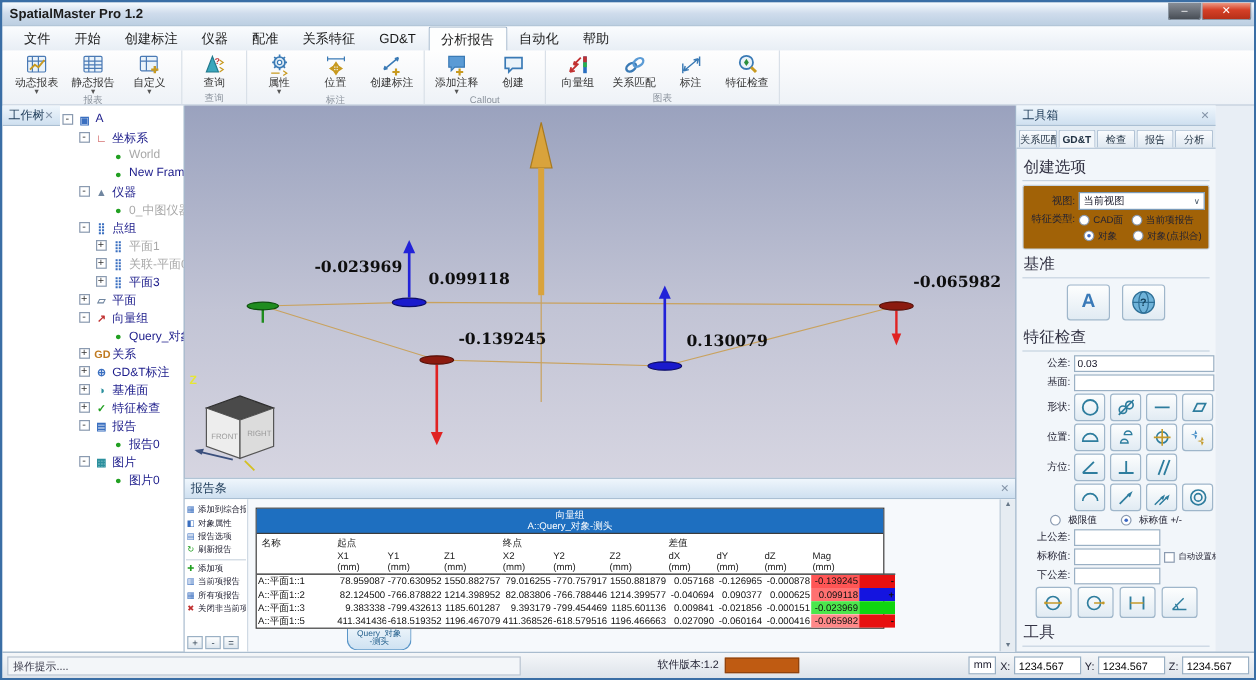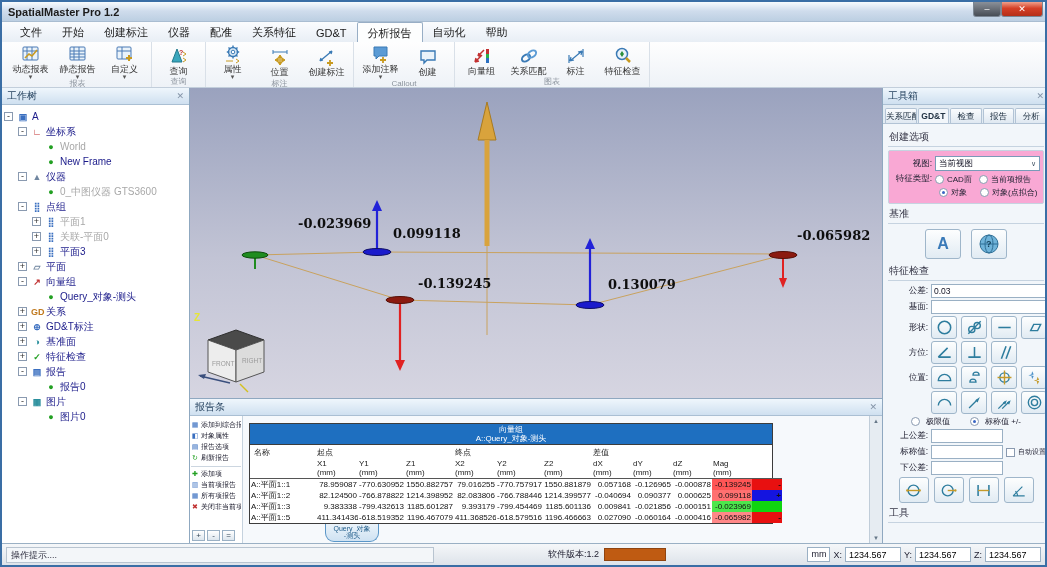--- a/index.html
+++ b/index.html
@@ -13,32 +13,32 @@
   .wc{height:15px;color:#fff;font-size:9px;line-height:14px;text-align:center;border:1px solid #7b8794;border-top:none;border-radius:0 0 3px 3px}
   .wc-min{width:28px;background:linear-gradient(#8a9099,#474d55)}
   .wc-close{width:42px;background:linear-gradient(#f0a08a,#d54027 45%,#b52f18)}
   
   .menubar{height:20px;flex:none;background:linear-gradient(#fafcfe,#e8eef5);display:flex;align-items:center;padding:0 0 0 8px}
   .menu-item{padding:3px 10px 2px;font-size:11px;color:#1a1a1a}
   .menu-item.active{background:#fdfefe;border:1px solid #98aec5;border-bottom:none;border-radius:2px 2px 0 0}
   
   .ribbon{height:46px;flex:none;background:linear-gradient(#fefefe,#eef2f7);border-bottom:1px solid #c2cedb;display:flex;padding-left:2px}
   .rgroup{display:flex;flex-direction:column;border-right:1px solid #d9e0e8;padding:1px 3px 0}
-  .rbuttons{display:flex;flex:1;align-items:center}
+  .rbuttons{display:flex;flex:1;align-items:flex-start}
   .rbtn{width:47px;display:flex;flex-direction:column;align-items:center;font-size:9px;color:#333;padding-top:1px;border-radius:2px}
   .rbtn svg{width:20px;height:20px;flex:none}
   .rbtn .rlab{white-space:nowrap;line-height:10px}
   .rbtn .arr{font-size:7px;line-height:5px;color:#555}
   .rgroup-label{text-align:center;font-size:8px;color:#8b939d;line-height:9px;padding-bottom:1px}
   
   .main{flex:1;display:flex;min-height:0}
   .panel-head{height:17px;flex:none;background:linear-gradient(#eff6fc,#cfe0f0);border-bottom:1px solid #aabfd3;display:flex;align-items:center;padding:0 5px;font-size:10px;color:#24415e}
   .panel-close{margin-left:auto;color:#8494a8;font-size:9px}
   
-  .treepanel{width:188px;flex:none;border-right:1px solid #8fa8c0;background:#fff;display:flex;flex-direction:column}
+  .treepanel{width:152px;flex:none;border-right:1px solid #8fa8c0;background:#fff;display:flex;}
   .tree{flex:1;overflow:hidden;padding:4px 2px;font-size:10px}
   .tnode{display:flex;align-items:center;height:15px;white-space:nowrap;color:#1b1b8a}
   .tnode.dim{color:#a8a8a8}
   .ind1{padding-left:14px}.ind2{padding-left:28px}
   .exp{width:9px;height:9px;flex:none;border:1px solid #8a9ab0;background:#fff;font-size:9px;line-height:7px;text-align:center;color:#333;margin-right:4px}
   .leaf>.exp{visibility:hidden}
   .tico{width:12px;flex:none;margin-right:3px;font-size:9px;text-align:center;font-weight:bold}
   .c-blue{color:#3a6fc0}.c-green{color:#22a022}.c-red{color:#c03030}.c-slate{color:#7086a0}
   .c-orange{color:#c07a20}.c-teal{color:#2a8f9d}
   
@@ -66,22 +66,22 @@
   table.rt tbody td.nm{text-align:left}
   td.sw{text-align:center;color:#fff;font-weight:bold}
   .rp-scroll{position:absolute;right:0;top:0;bottom:0;width:13px;background:#e6ecf2;border-left:1px solid #c0cdd9;display:flex;flex-direction:column;justify-content:space-between;align-items:center;font-size:6px;color:#678;padding:2px 0}
   .rp-tab{position:absolute;left:82px;bottom:1px;width:54px;border:1px solid #5a96c8;border-top:none;border-radius:0 0 9px 9px;background:linear-gradient(#eaf3fa,#cfe2f2);font-size:7px;line-height:7px;color:#1f5c8a;text-align:center;padding:1px 2px 2px}
   
   .toolbox{width:167px;flex:none;border-left:1px solid #8fa8c0;background:#f2f6fa;display:flex;flex-direction:column}
   .tb-tabs{display:flex;height:19px;flex:none;padding:3px 2px 0;gap:1px;background:#e2ebf3;border-bottom:1px solid #b2c3d5}
   .tb-tab{flex:1;font-size:8.5px;text-align:center;line-height:14px;border:1px solid #b2c3d5;border-bottom:none;border-radius:2px 2px 0 0;background:linear-gradient(#fafcfe,#dfe8f1);color:#234;white-space:nowrap;overflow:hidden}
   .tb-tab.active{background:#f2f6fa;font-weight:bold}
   .tb-content{flex:1;padding:3px 5px;overflow:hidden}
-  .tb-sec-title{font-size:10px;color:#334;border-bottom:1px solid #c6d3e0;padding:1px 1px 2px;margin:2px 0 3px}
-  .tb-box{background:#f9a8d4;border:1px solid #c6d3e0;border-radius:2px;padding:3px 3px}
+  .tb-sec-title{font-size:13px;color:#334;border-bottom:1px solid #c6d3e0;padding:1px 1px 2px;margin:2px 0 3px}
+  .tb-box{background:#a16207;border:1px solid #c6d3e0;border-radius:2px;padding:3px 3px}
   .frow{display:flex;align-items:center;gap:3px;margin:2px 0}
   .flabel{width:40px;flex:none;text-align:right;color:#223;font-size:8.5px}
   .fselect{flex:1;height:15px;border:1px solid #7a9ab8;background:#fff;font-size:8.5px;display:flex;align-items:center;padding:0 3px;color:#112}
   .fselect .car{margin-left:auto;font-size:7px;color:#456}
   .finput{flex:1;height:14px;border:1px solid #9ab0c4;background:#fff;font-size:8.5px;padding:0 2px;color:#112;font-family:"Liberation Sans",sans-serif}
   .radio{width:9px;height:9px;flex:none;border:1px solid #8a9ab0;border-radius:50%;background:#fff;position:relative}
   .radio.on::after{content:"";position:absolute;inset:2px;border-radius:50%;background:#3a66c4}
   .rtext{font-size:8px;color:#223;white-space:nowrap}
   .cb{width:9px;height:9px;flex:none;border:1px solid #8a9ab0;background:#fff;font-size:9px;line-height:8px;color:#2a52c0;text-align:center;font-weight:bold}
   .symrow{display:flex;gap:4px;flex:1}
@@ -753,40 +753,20 @@
                 </svg>
               </span>
             <span class="symbtn">
                 <svg viewBox="0 0 22 22" fill="none" stroke="#2e7d9e" stroke-width="1.8">
                   <path d="M6 15l4-8h9l-4 8z"></path>
                 </svg>
               </span>
           </span>
         </div>
         <div class="frow">
-          <span class="flabel">方位:</span>
-          <span class="symrow">
-            <span class="symbtn">
-                <svg viewBox="0 0 22 22" fill="none" stroke="#2e7d9e" stroke-width="2">
-                  <path d="M3 17h16M3 17L15 5"></path>
-                </svg>
-              </span>
-            <span class="symbtn">
-                <svg viewBox="0 0 22 22" fill="none" stroke="#2e7d9e" stroke-width="2">
-                  <path d="M3 17h16M11 17V4"></path>
-                </svg>
-              </span>
-            <span class="symbtn">
-                <svg viewBox="0 0 22 22" fill="none" stroke="#2e7d9e" stroke-width="2">
-                  <path d="M7 19L13 3M13 19L19 3"></path>
-                </svg>
-              </span>
-          </span>
-        </div>
-        <div class="frow">
           <span class="flabel">位置:</span>
           <span class="symrow">
             <span class="symbtn">
                 <svg viewBox="0 0 22 22" fill="none" stroke="#2e7d9e" stroke-width="1.8">
                   <path d="M3 15a8 8 0 0 1 16 0z"></path>
                 </svg>
               </span>
             <span class="symbtn">
                 <svg viewBox="0 0 22 22" fill="none" stroke="#2e7d9e" stroke-width="1.6">
                   <path d="M9 8a4 4 0 0 1 8 0zM5 17a4 4 0 0 1 8 0z"></path>
@@ -795,20 +775,40 @@
             <span class="symbtn">
                 <svg viewBox="0 0 22 22" fill="none">
                   <circle cx="11" cy="11" r="6" stroke="#2e7d9e" stroke-width="1.8"></circle>
                   <path d="M11 2v18M2 11h18" stroke="#c49a2a" stroke-width="1.8"></path>
                 </svg>
               </span>
             <span class="symbtn">
                 <svg viewBox="0 0 22 22">
                   <path d="M8 3l2 4-4 1 4 1-2 4-1-4-4-1 4-1z" fill="#4a90c8"></path>
                   <path d="M15 10l2 4-4 1 4 1-2 4-1-4-4-1 4-1z" fill="#c49a2a"></path>
+                </svg>
+              </span>
+          </span>
+        </div>
+        <div class="frow">
+          <span class="flabel">方位:</span>
+          <span class="symrow">
+            <span class="symbtn">
+                <svg viewBox="0 0 22 22" fill="none" stroke="#2e7d9e" stroke-width="2">
+                  <path d="M3 17h16M3 17L15 5"></path>
+                </svg>
+              </span>
+            <span class="symbtn">
+                <svg viewBox="0 0 22 22" fill="none" stroke="#2e7d9e" stroke-width="2">
+                  <path d="M3 17h16M11 17V4"></path>
+                </svg>
+              </span>
+            <span class="symbtn">
+                <svg viewBox="0 0 22 22" fill="none" stroke="#2e7d9e" stroke-width="2">
+                  <path d="M7 19L13 3M13 19L19 3"></path>
                 </svg>
               </span>
           </span>
         </div>
         <div class="frow">
           <span class="flabel"></span>
           <span class="symrow">
             <span class="symbtn">
                 <svg viewBox="0 0 22 22" fill="none" stroke="#2e7d9e" stroke-width="1.8">
                   <path d="M3 15a8 8 0 0 1 16 0"></path>

